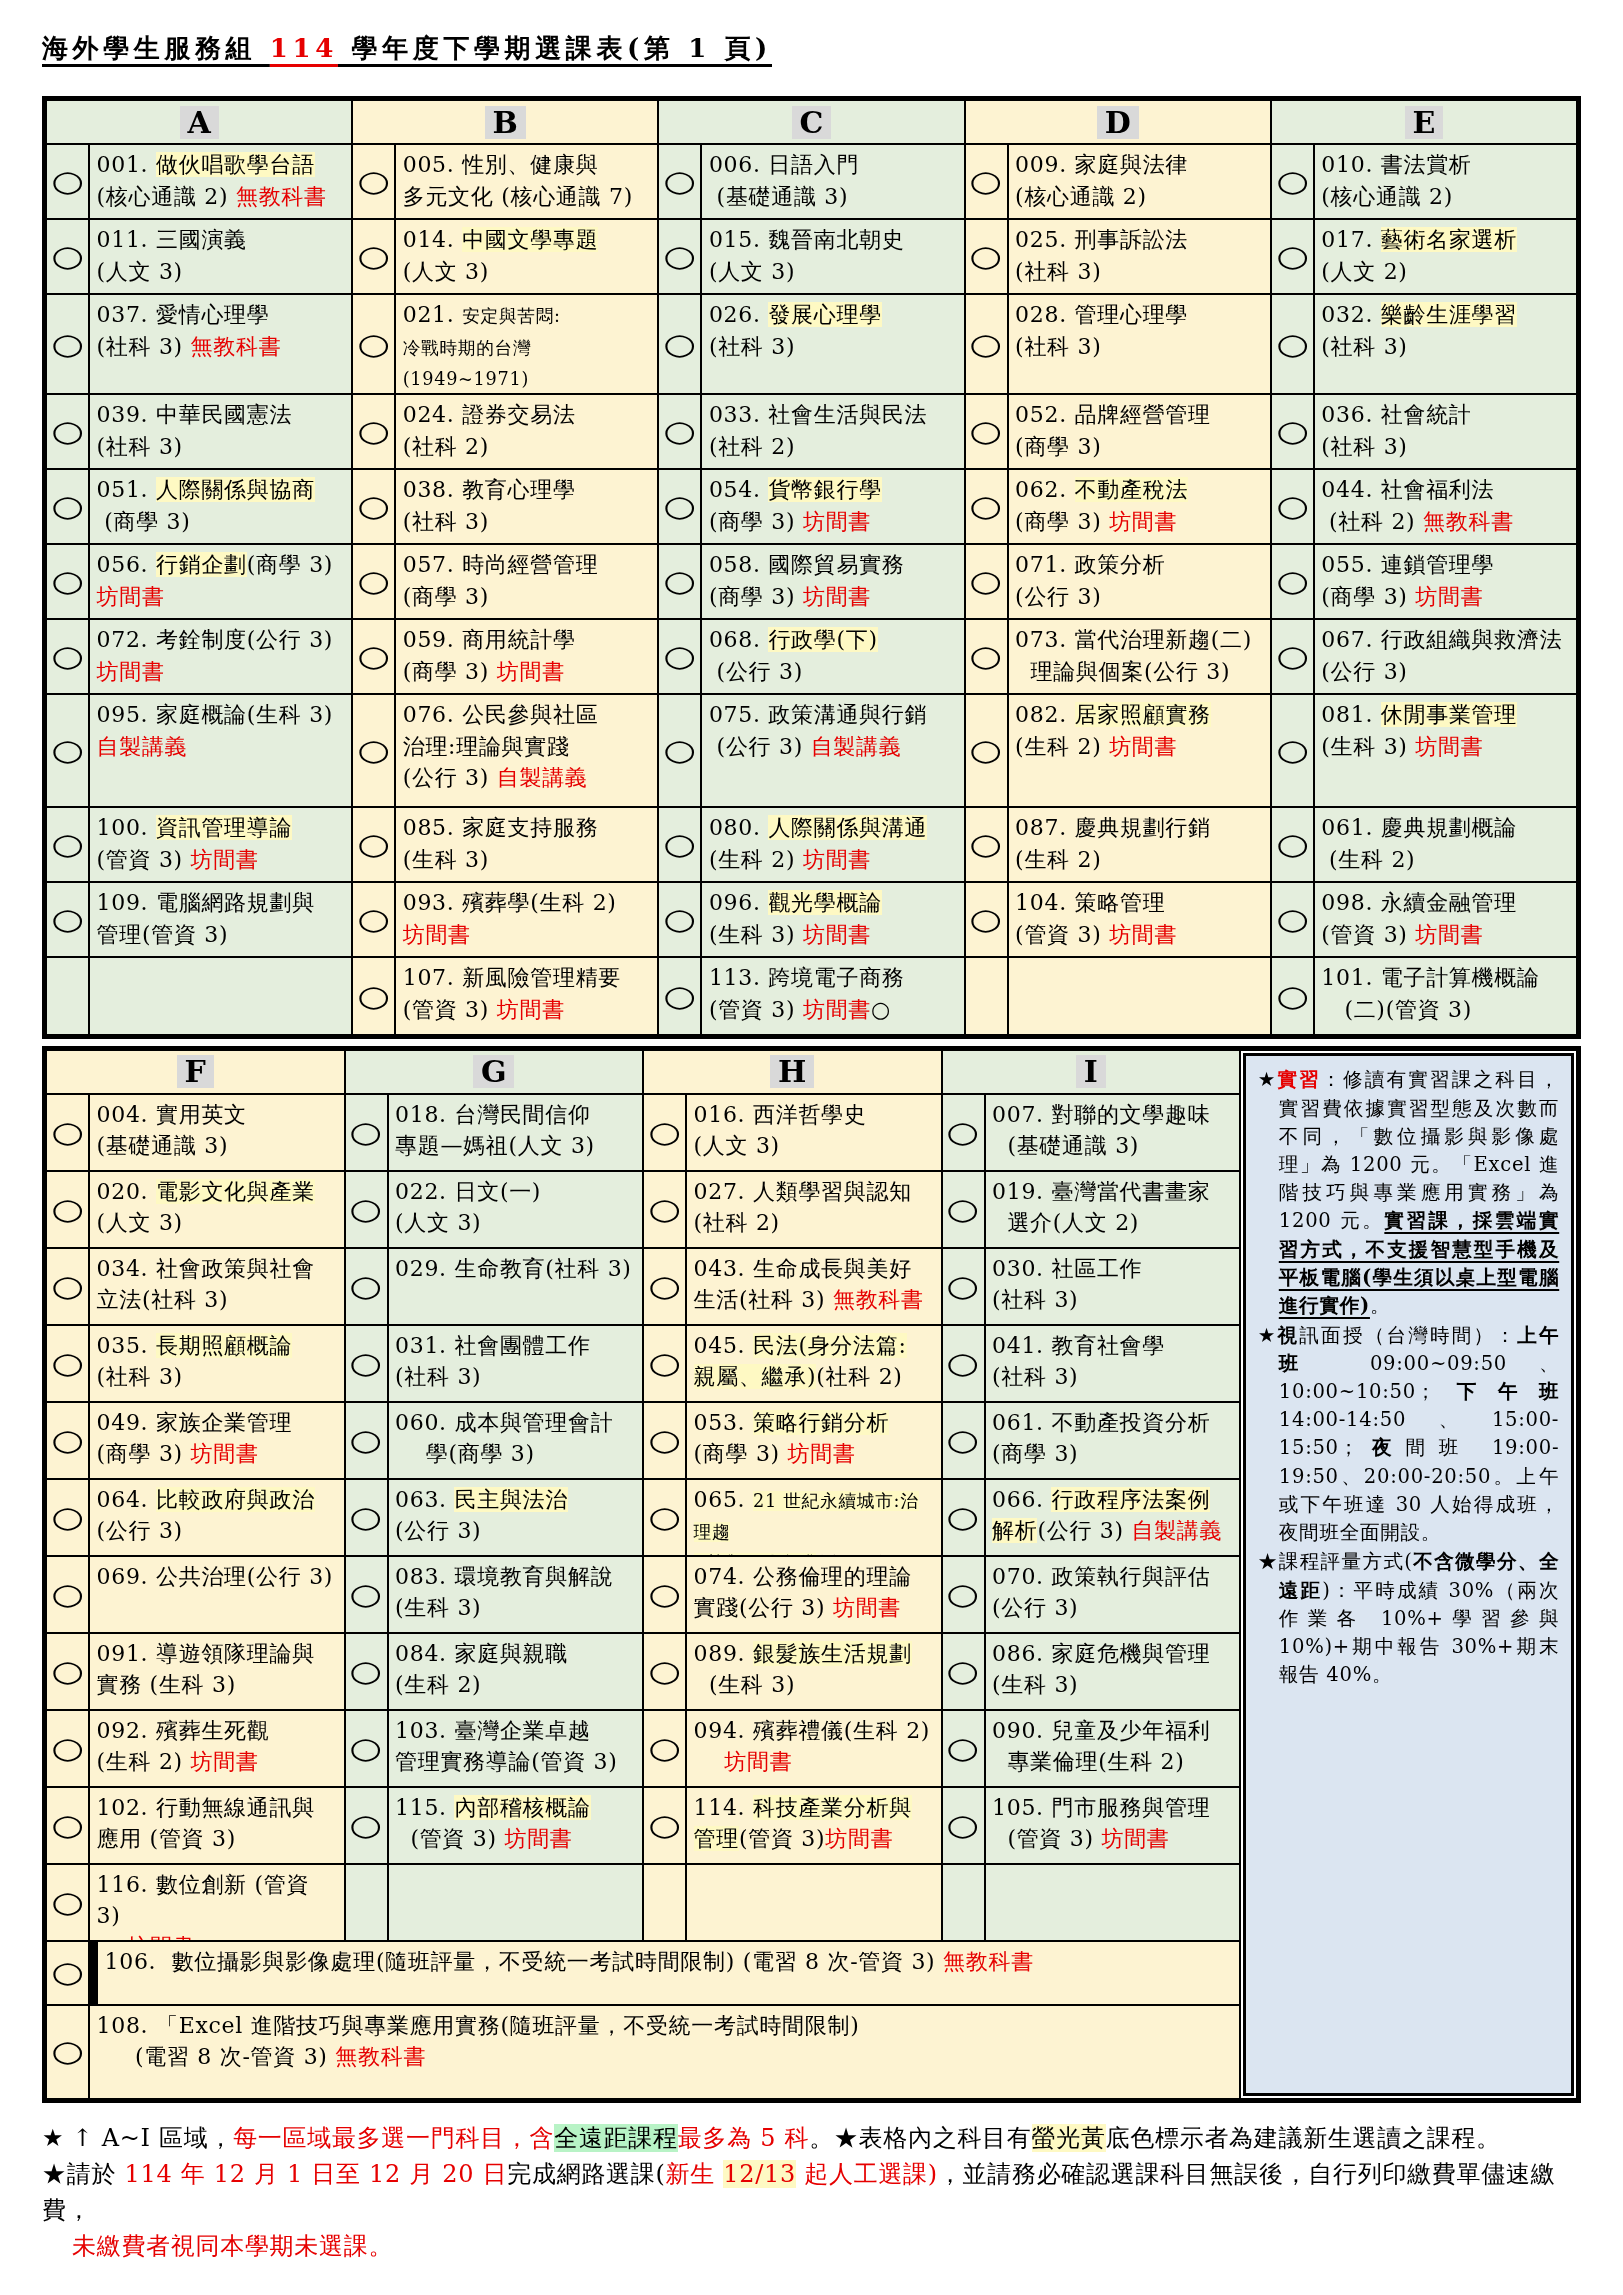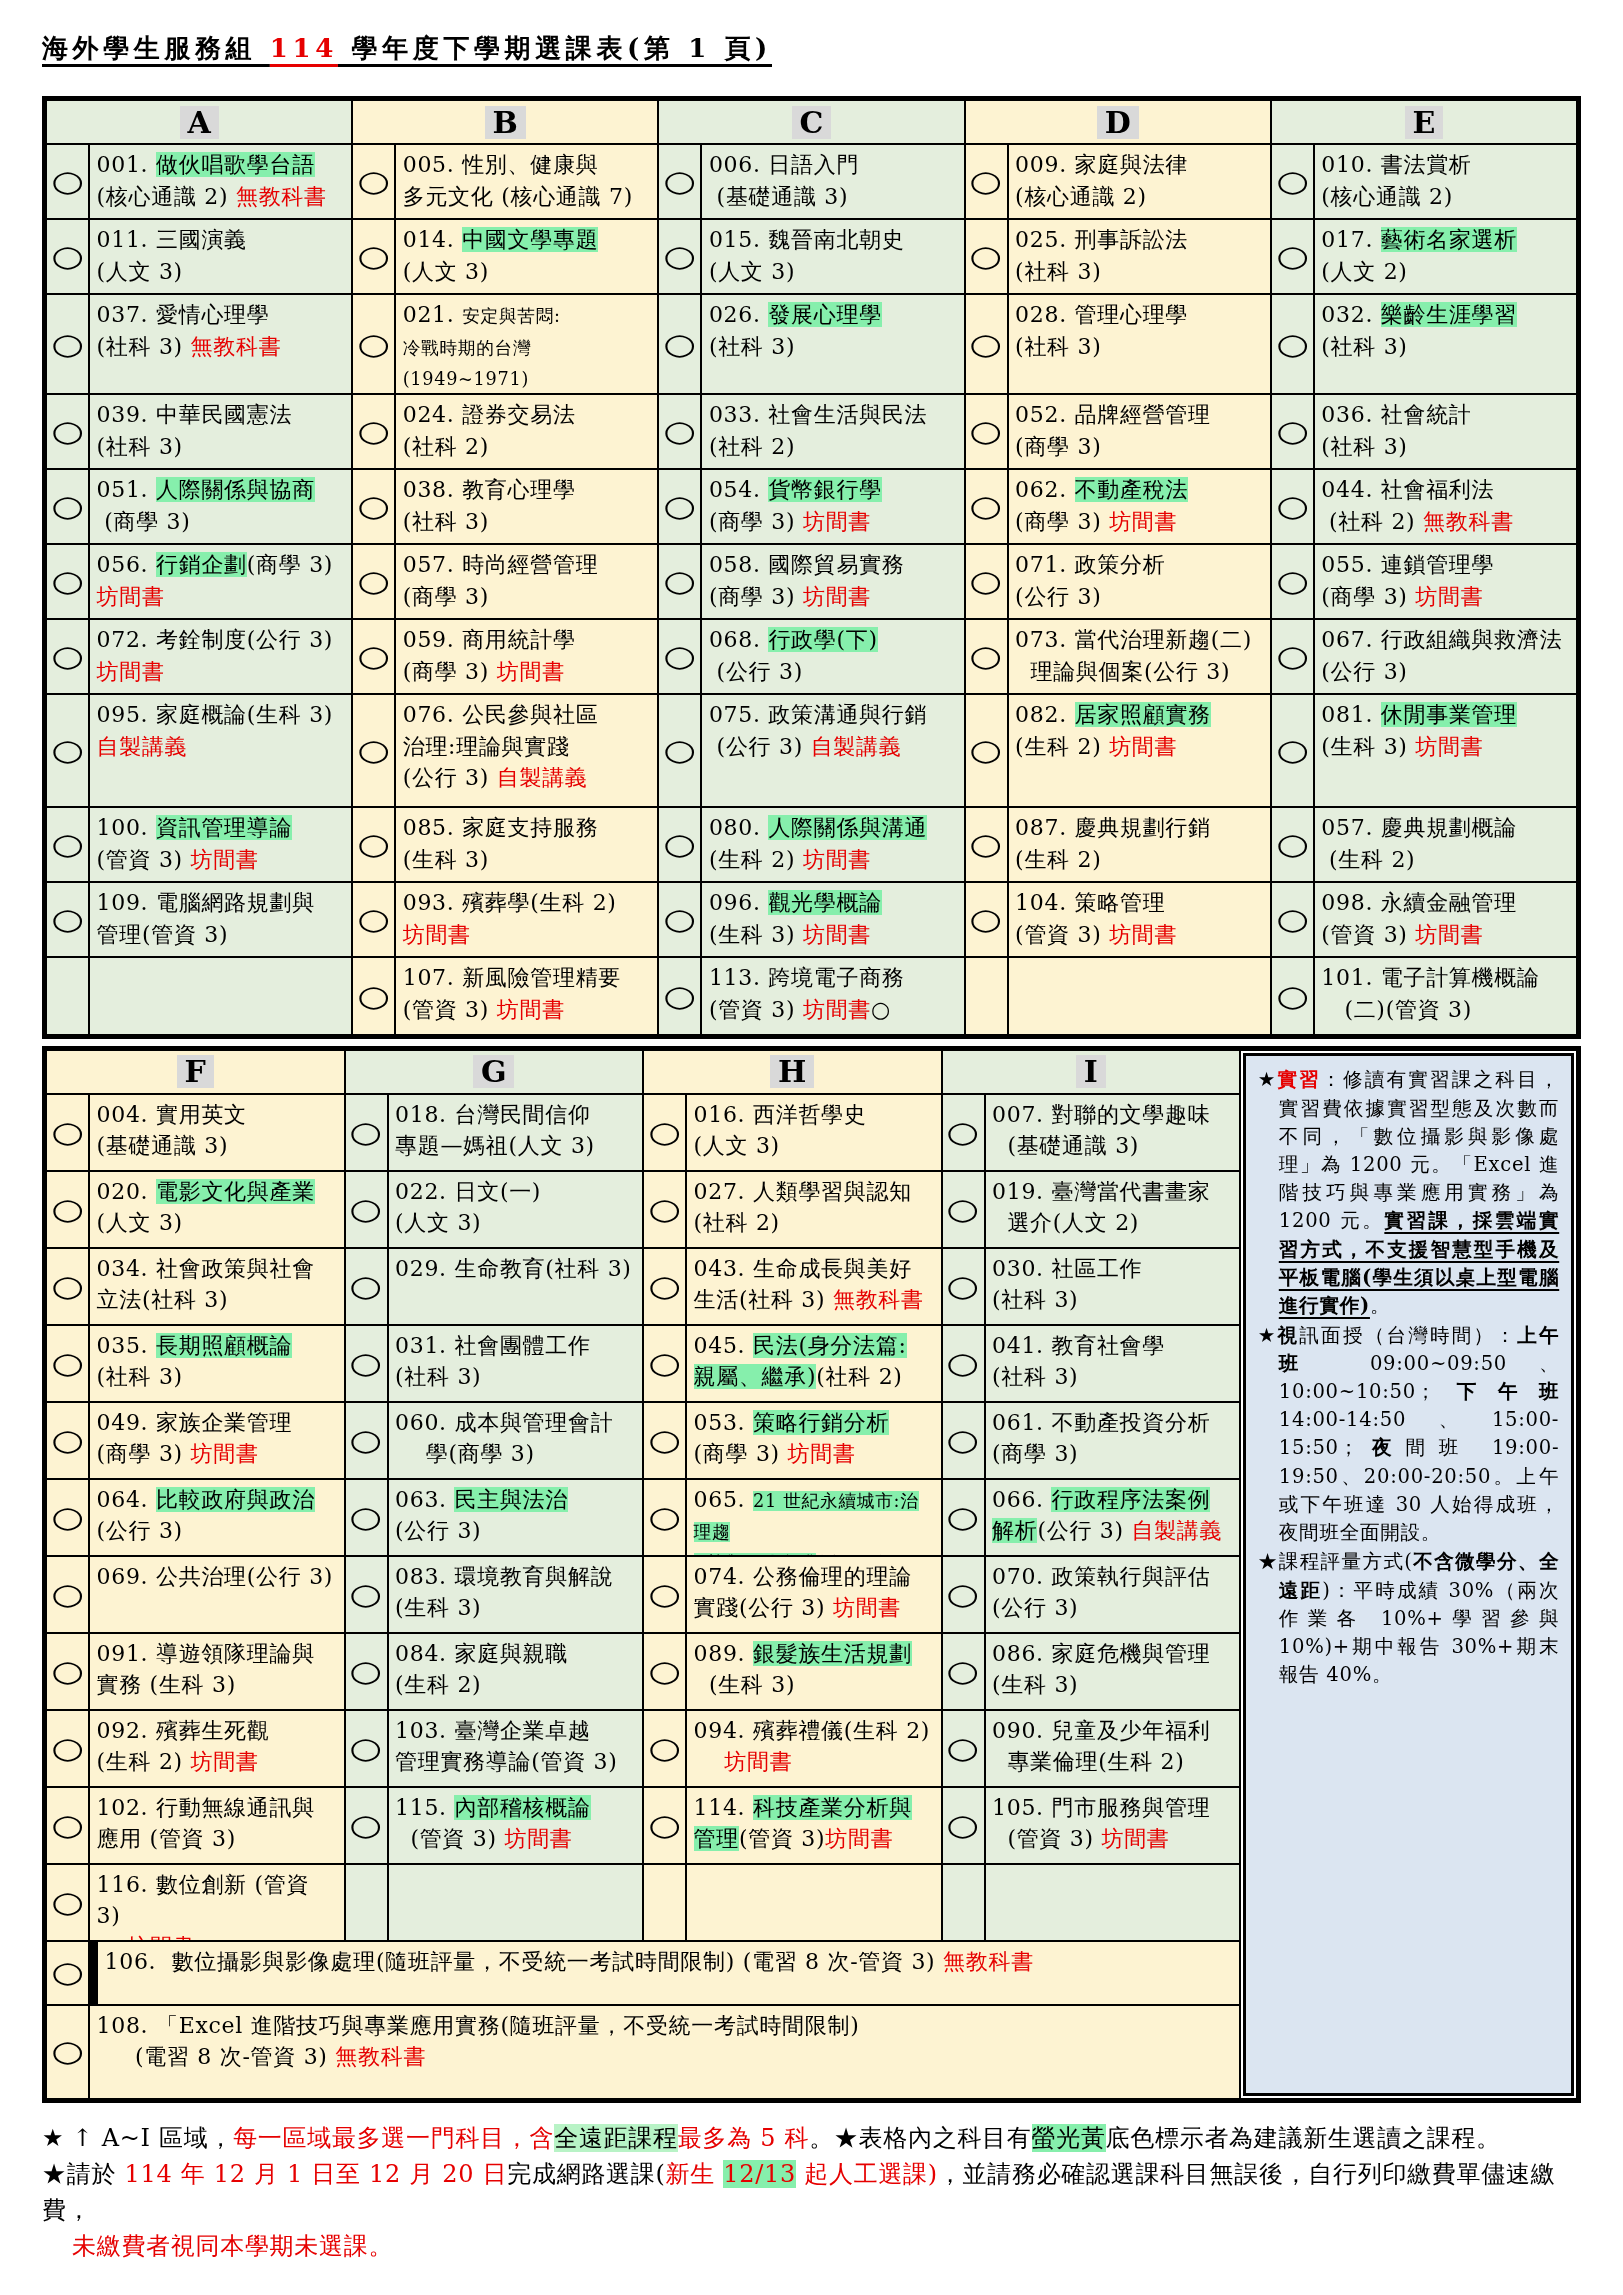--- a/index.html
+++ b/index.html
@@ -17,21 +17,21 @@
   .cell{overflow:hidden;}
   .g{background:#e4eedd;}
   .c{background:#fdf3d2;}
   .head{display:flex;align-items:center;justify-content:center;font-size:30px;font-weight:bold;}
   .head b{background:#d9d9d9;padding:0 7.9px;line-height:1.1;}
   .circ{display:flex;align-items:center;justify-content:center;}
   .circle{font-size:29px;line-height:1;transform:scaleX(1.3);display:inline-block;}
   .txt{padding:3.9px 6.5px;font-size:22px;line-height:1.42;letter-spacing:0.7px;}
   .line{white-space:pre-wrap;}
   .red{color:#e60000;}
-  .hl{background:#86efac;}
+  .hl{background:#fef9c3;}
   .ghl{background:#b8f3c6;}
   .sm{font-size:17.7px;}
   .bold{font-weight:bold;}
   .ubold{font-weight:bold;text-decoration:underline;text-decoration-thickness:2px;text-underline-offset:4.6px;}
 
   .notes-wrap{background:#ffffff;padding:2px;}
   .notes{height:100%;box-sizing:border-box;border:3.3px solid #000;background:#dbe5f1;
     padding:10.5px 11.8px;font-size:19.6px;line-height:1.44;text-align:justify;letter-spacing:0.7px;overflow:hidden;}
   .note-line{text-indent:-21px;padding-left:21px;margin-bottom:1.3px;}
 
@@ -367,21 +367,21 @@
         <span class="circle">○</span>
       </div>
       <div class="cell txt c">
         <div class="line"><span>087. 慶典規劃行銷</span></div>
         <div class="line"><span>(生科 2)</span></div>
       </div>
       <div class="cell circ g">
         <span class="circle">○</span>
       </div>
       <div class="cell txt g">
-        <div class="line"><span>057. 慶典規劃概論</span></div>
+        <div class="line"><span>061. 慶典規劃概論</span></div>
         <div class="line"><span> (生科 2)</span></div>
       </div>
       <div class="cell circ g">
         <span class="circle">○</span>
       </div>
       <div class="cell txt g">
         <div class="line"><span>109. 電腦網路規劃與</span></div>
         <div class="line"><span>管理(管資 3)</span></div>
       </div>
       <div class="cell circ c">

